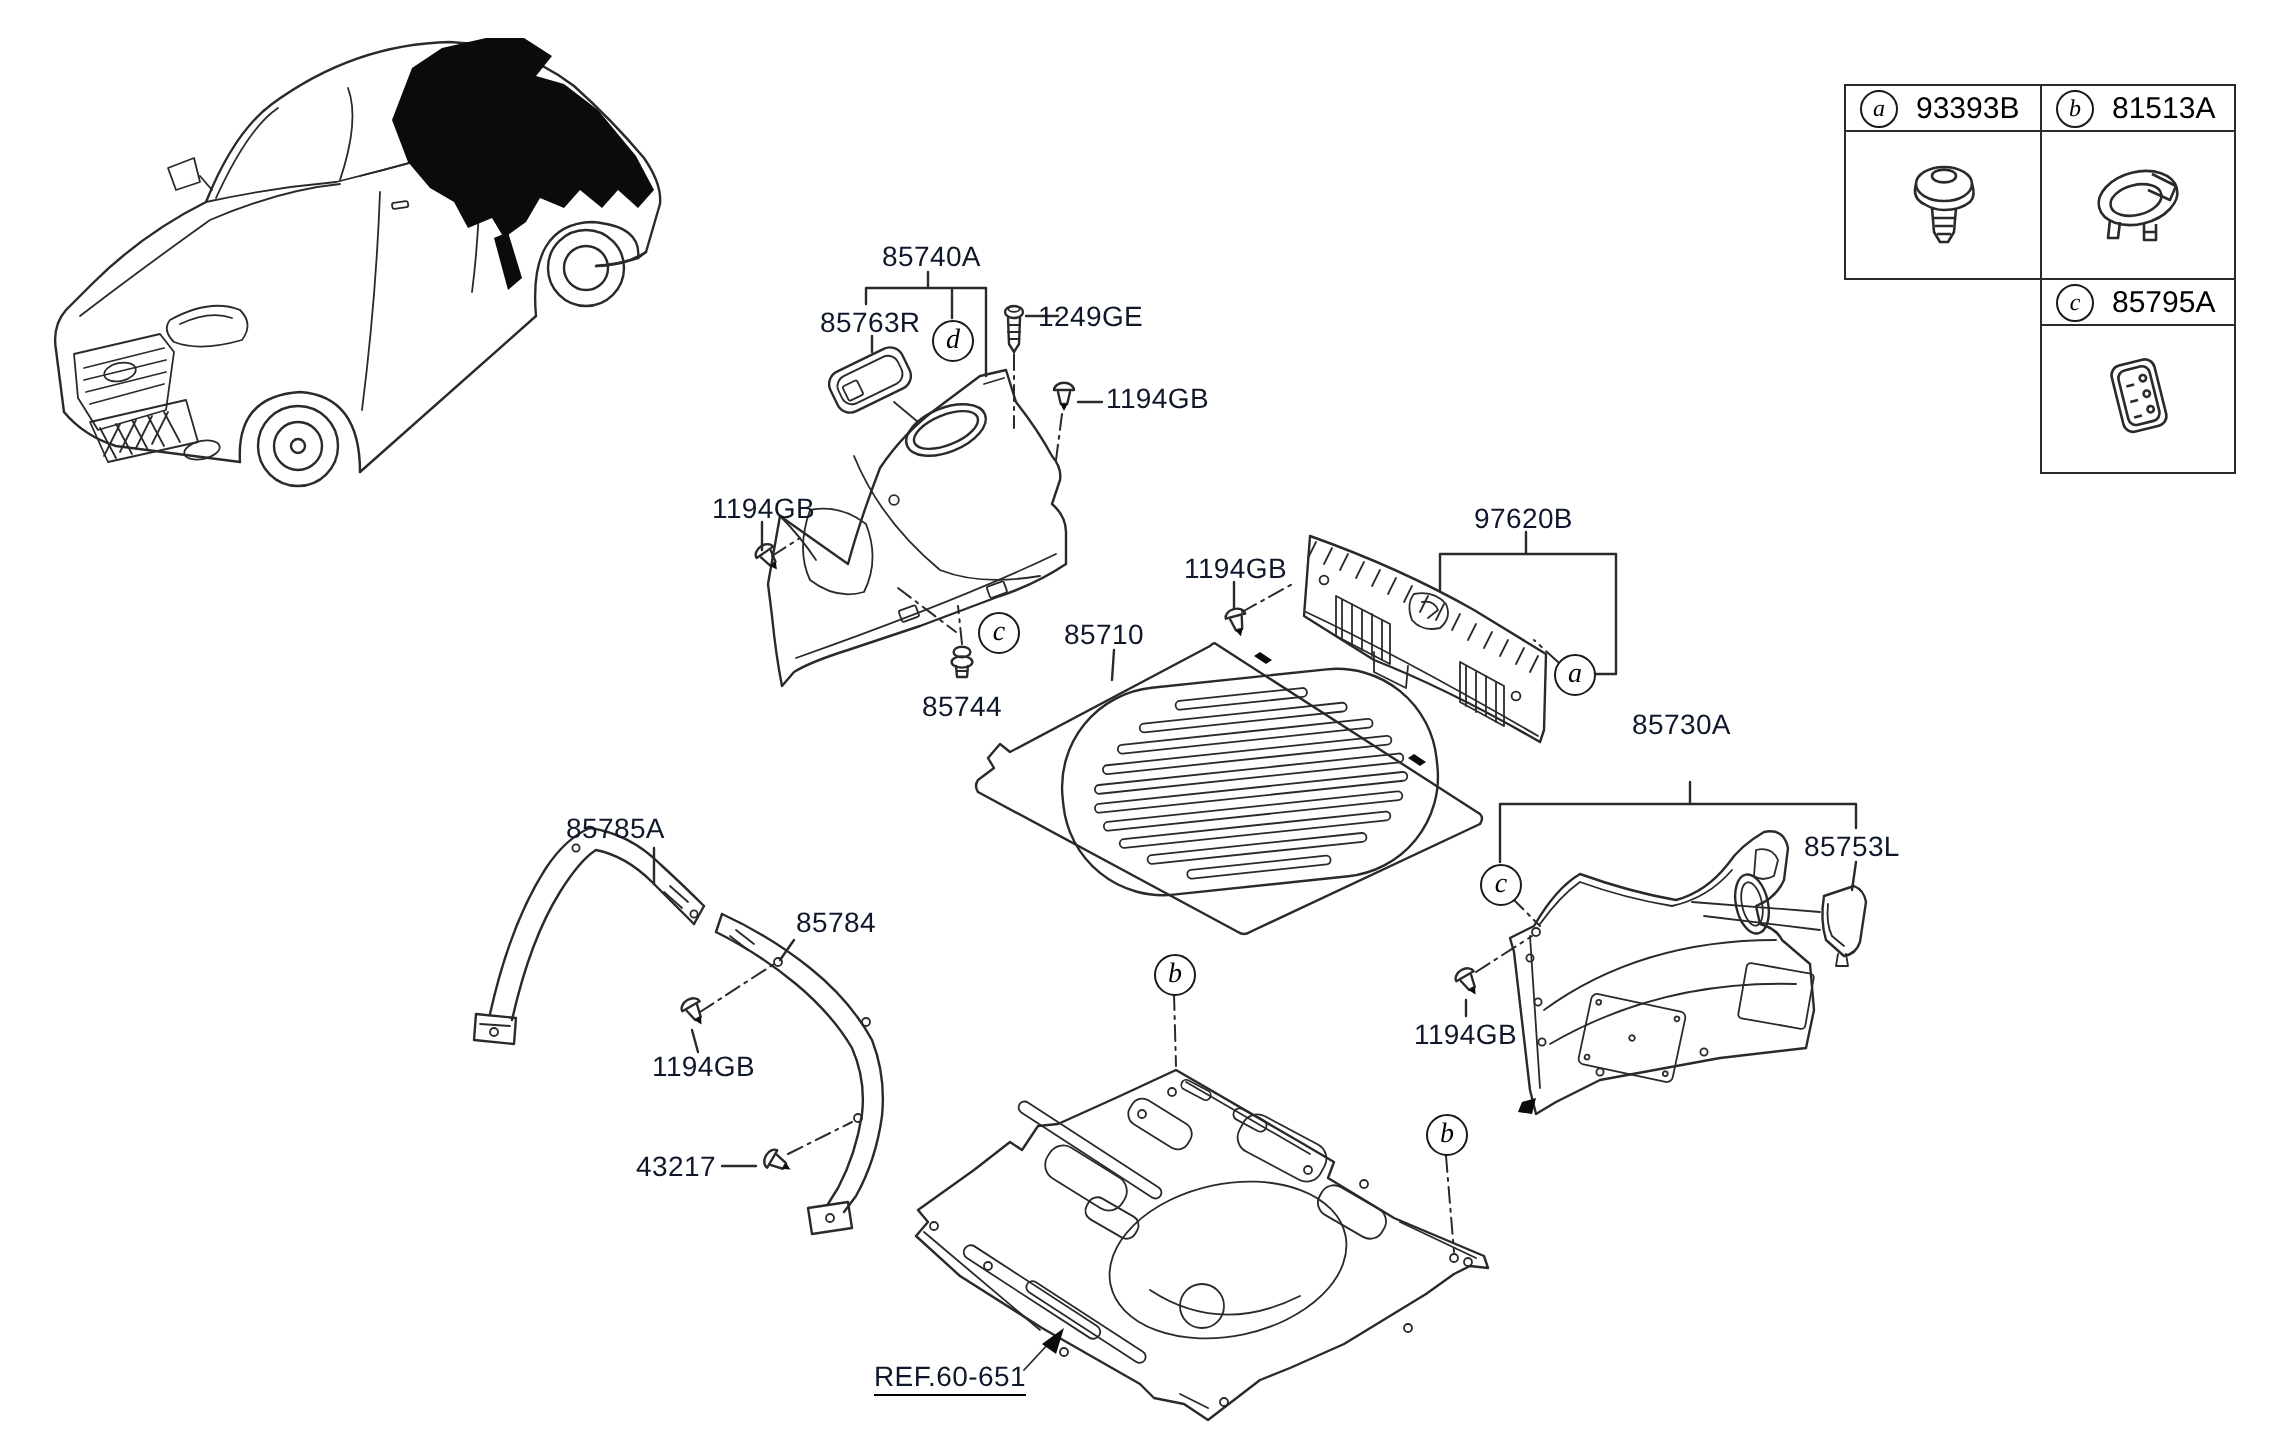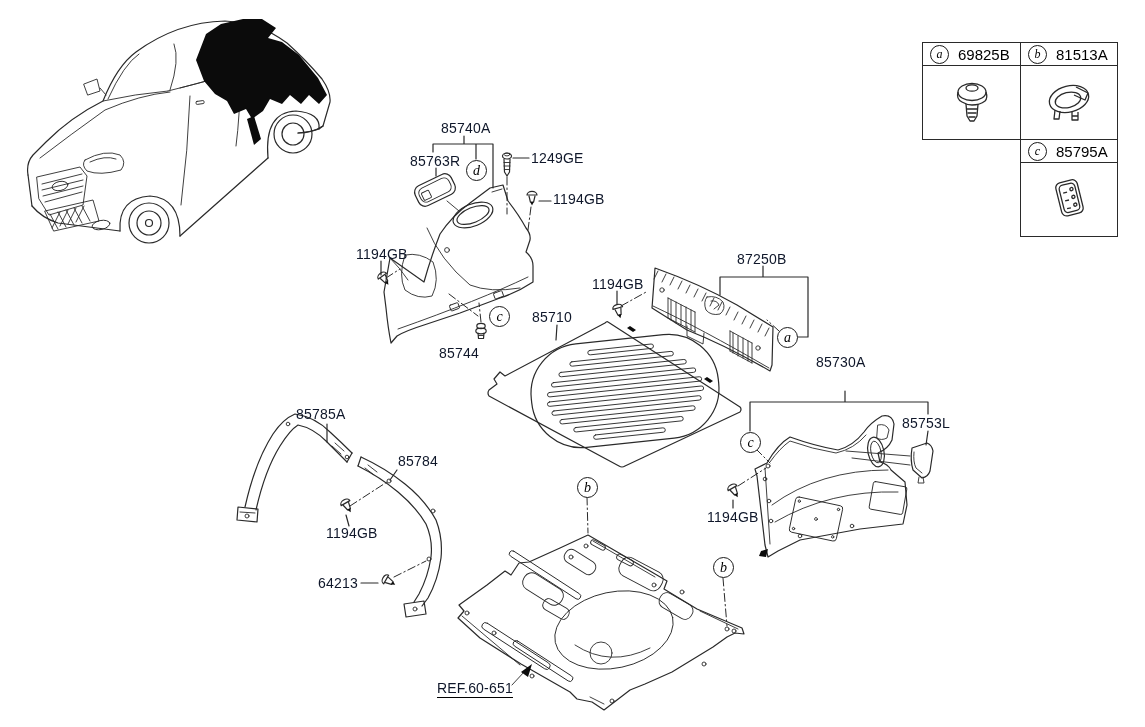--- a/index.html
+++ b/index.html
@@ -293,34 +293,34 @@
   </g>
 
   <g>
     <path class="thin" d="M512,685 L525,671"></path>
     <polygon class="fillb" points="532,664 521,672 528,677"></polygon>
   </g>
 </svg>
 
 <div class="lbl" style="left:441px;top:121px">85740A</div>
 <div class="lbl" style="left:410px;top:154px">85763R</div>
-<div class="lbl" style="left:531px;top:151px">1249GE</div>
+<div class="lbl" style="left:519px;top:151px">1249GE</div>
 <div class="lbl" style="left:553px;top:192px">1194GB</div>
 <div class="lbl" style="left:356px;top:247px">1194GB</div>
-<div class="lbl" style="left:439px;top:346px">85744</div>
+<div class="lbl" style="left:461px;top:346px">85744</div>
 <div class="lbl" style="left:532px;top:310px">85710</div>
 <div class="lbl" style="left:592px;top:277px">1194GB</div>
-<div class="lbl" style="left:737px;top:252px">87250B</div>
+<div class="lbl" style="left:737px;top:252px">97620B</div>
 <div class="lbl" style="left:816px;top:355px">85730A</div>
 <div class="lbl" style="left:902px;top:416px">85753L</div>
 <div class="lbl" style="left:707px;top:510px">1194GB</div>
-<div class="lbl" style="left:296px;top:407px">85785A</div>
+<div class="lbl" style="left:283px;top:407px">85785A</div>
 <div class="lbl" style="left:398px;top:454px">85784</div>
 <div class="lbl" style="left:326px;top:526px">1194GB</div>
-<div class="lbl" style="left:318px;top:576px">64213</div>
+<div class="lbl" style="left:318px;top:576px">43217</div>
 <div class="lbl" style="left:437px;top:681px"><span class="ref">REF.60-651</span></div>
 
 <div class="callout" style="left:466px;top:160px">
       <span>d</span>
     </div>
 <div class="callout" style="left:489px;top:306px">
       <span>c</span>
     </div>
 <div class="callout" style="left:777px;top:327px">
       <span>a</span>
@@ -332,21 +332,21 @@
       <span>b</span>
     </div>
 <div class="callout" style="left:713px;top:557px">
       <span>b</span>
     </div>
 
 <div>
   <div class="lg-cell" style="left:922px;top:42px;width:99px;height:98px">
     <div class="lg-head">
       <span class="lg-letter">a</span>
-      <span>69825B</span>
+      <span>93393B</span>
     </div>
     <div class="lg-body">
       <svg width="70" height="62" viewBox="0 0 70 62">
         <g style="fill:none;stroke:#2a2a2a;stroke-width:1.3;stroke-linejoin:round">
           <ellipse cx="35" cy="20" rx="14" ry="8.5"></ellipse>
           <ellipse cx="35" cy="16" rx="6" ry="3.2"></ellipse>
           <path d="M21,20 Q19,27 25,30 Q30,33 35,33 Q43,33 48,29 Q51,26 49,20"></path>
           <path d="M29,32 L30,44 L33,49 L37,49 L40,44 L41,32"></path>
           <path d="M30,37 L40,37 M30.5,41 L39.5,41 M31.5,45 L38.5,45"></path>
         </g>

